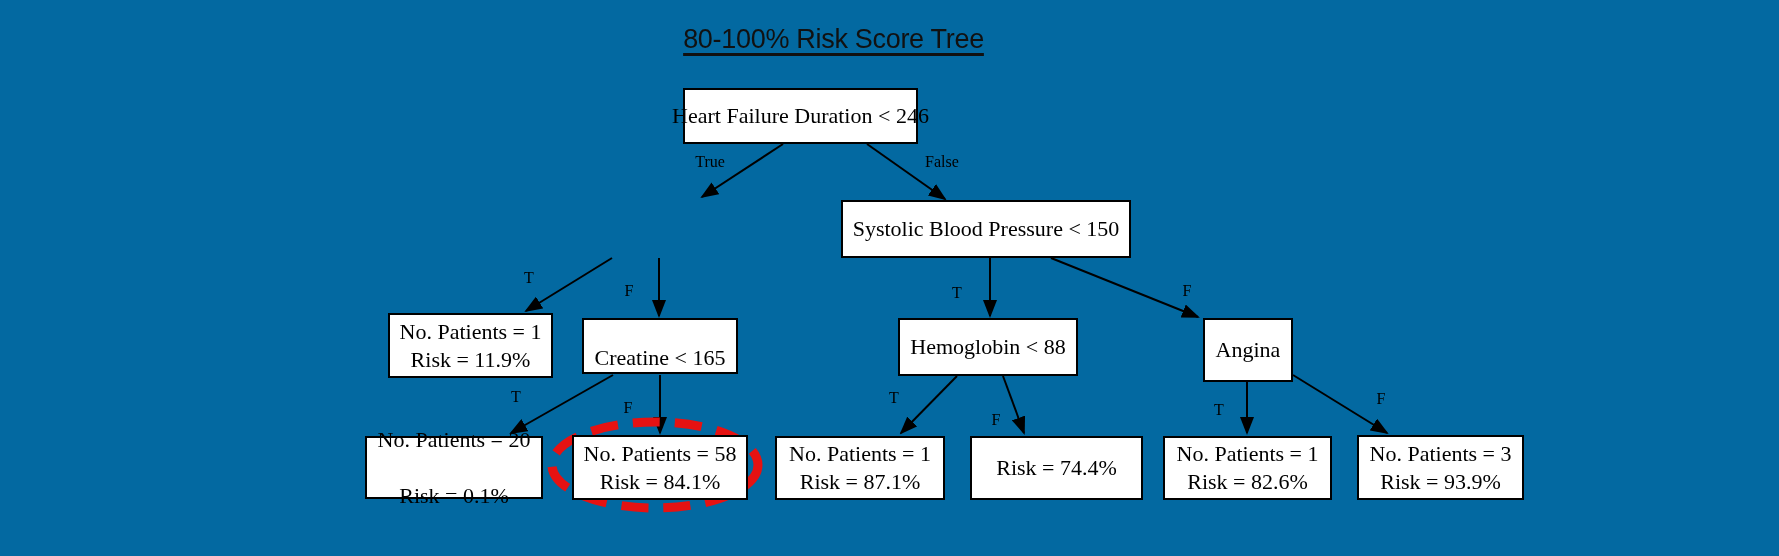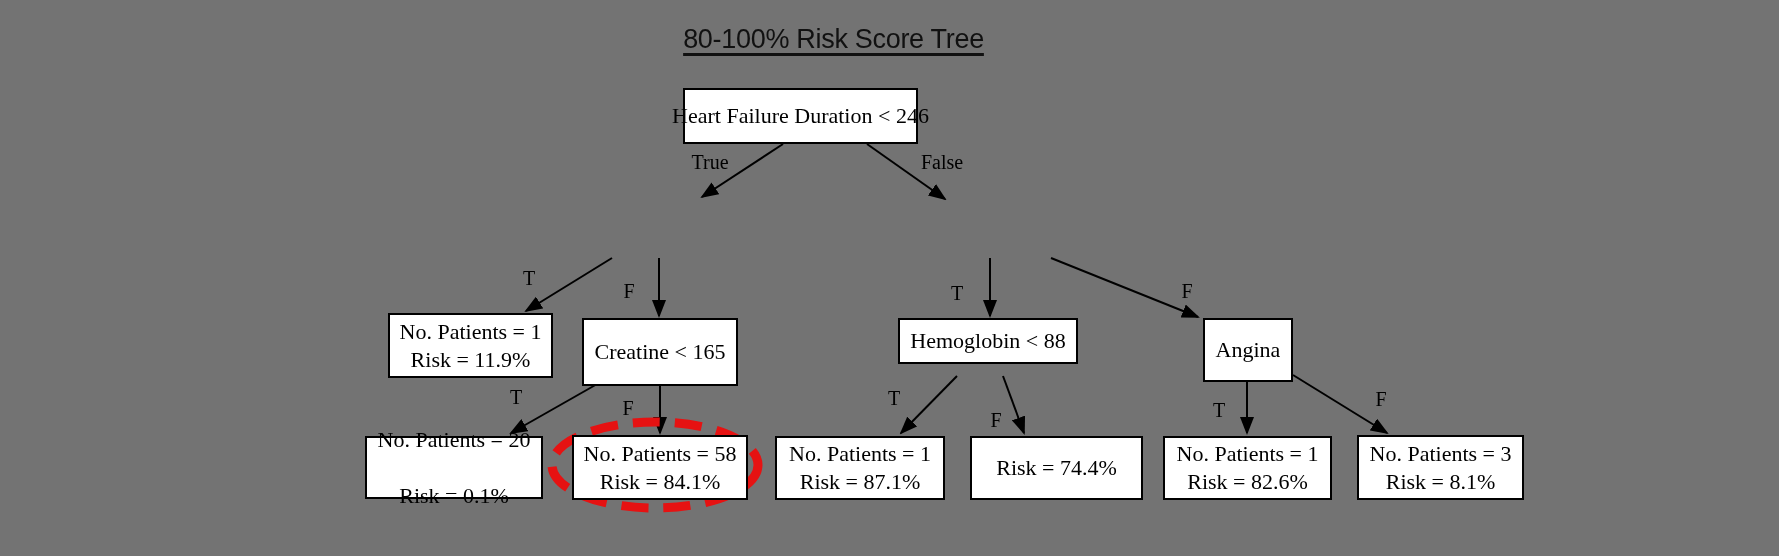--- a/index.html
+++ b/index.html
@@ -1,19 +1,19 @@
 <!DOCTYPE html>
 <html><head>
 <meta charset="utf-8">
 <style>
   html,body{margin:0;padding:0;background:#ffffff;}
   .canvas{
     position:relative;
     width:1779px;height:556px;
-    background:#737373;
+    background:#0369a1;
     font-family:"Liberation Serif","DejaVu Serif",serif;
     color:#000;
     overflow:hidden;
     text-decoration:underline;
   }
   .title{
     position:absolute;
     left:683px;top:24px;width:301px;
     text-align:center;
     font-family:"Liberation Sans","DejaVu Sans",sans-serif;
@@ -36,21 +36,21 @@
     justify-content:center;
     font-size:22px;
     line-height:28px;
     text-align:center;
     white-space:nowrap;
   }
   .edges{position:absolute;left:0;top:0;width:1779px;height:556px;}
   .edge-label{
     position:absolute;
     transform:translate(-50%,-50%);
-    font-size:20px;
+    font-size:16px;
     line-height:22px;
     white-space:nowrap;
   }
 </style>
 </head>
 <body>
 
 <div class="canvas">
 
   <svg class="edges" width="1779" height="556" viewBox="0 0 1779 556">
@@ -76,26 +76,29 @@
     <ellipse cx="655" cy="465" rx="103" ry="43" fill="none" stroke-width="9" stroke-dasharray="27 15" stroke-linecap="butt" stroke="#e61212"></ellipse>
   </svg>
 
   <div class="title">80-100% Risk Score Tree</div>
 
   <div class="node" style="left:683px;top:88px;width:235px;height:56px;">
     <div>Heart Failure Duration &lt; 246</div>
   </div>
 
 
+  <div class="node" style="left:841px;top:200px;width:290px;height:58px;">
+    <div>Systolic Blood Pressure &lt; 150</div>
+  </div>
 
-  <div class="node" style="left:582px;top:318px;width:156px;height:68px;">
+  <div class="node" style="left:582px;top:318px;width:156px;height:56px;justify-content:flex-end;">
     <div>Creatine &lt; 165</div>
   </div>
 
-  <div class="node" style="left:898px;top:318px;width:180px;height:46px;">
+  <div class="node" style="left:898px;top:318px;width:180px;height:58px;">
     <div>Hemoglobin &lt; 88</div>
   </div>
 
   <div class="node" style="left:1203px;top:318px;width:90px;height:64px;">
     <div>Angina</div>
   </div>
 
   <div class="node" style="left:388px;top:313px;width:165px;height:65px;">
     <div>No. Patients = 1</div>
     <div>Risk = 11.9%</div>
@@ -120,21 +123,21 @@
     <div>Risk = 74.4%</div>
   </div>
 
   <div class="node" style="left:1163px;top:436px;width:169px;height:64px;">
     <div>No. Patients = 1</div>
     <div>Risk = 82.6%</div>
   </div>
 
   <div class="node" style="left:1357px;top:435px;width:167px;height:65px;">
     <div>No. Patients = 3</div>
-    <div>Risk = 8.1%</div>
+    <div>Risk = 93.9%</div>
   </div>
 
   <div class="edge-label" style="left:710px;top:162px;">True</div>
   <div class="edge-label" style="left:942px;top:162px;">False</div>
   <div class="edge-label" style="left:529px;top:278px;">T</div>
   <div class="edge-label" style="left:629px;top:291px;">F</div>
   <div class="edge-label" style="left:516px;top:397px;">T</div>
   <div class="edge-label" style="left:628px;top:408px;">F</div>
   <div class="edge-label" style="left:957px;top:293px;">T</div>
   <div class="edge-label" style="left:1187px;top:291px;">F</div>

